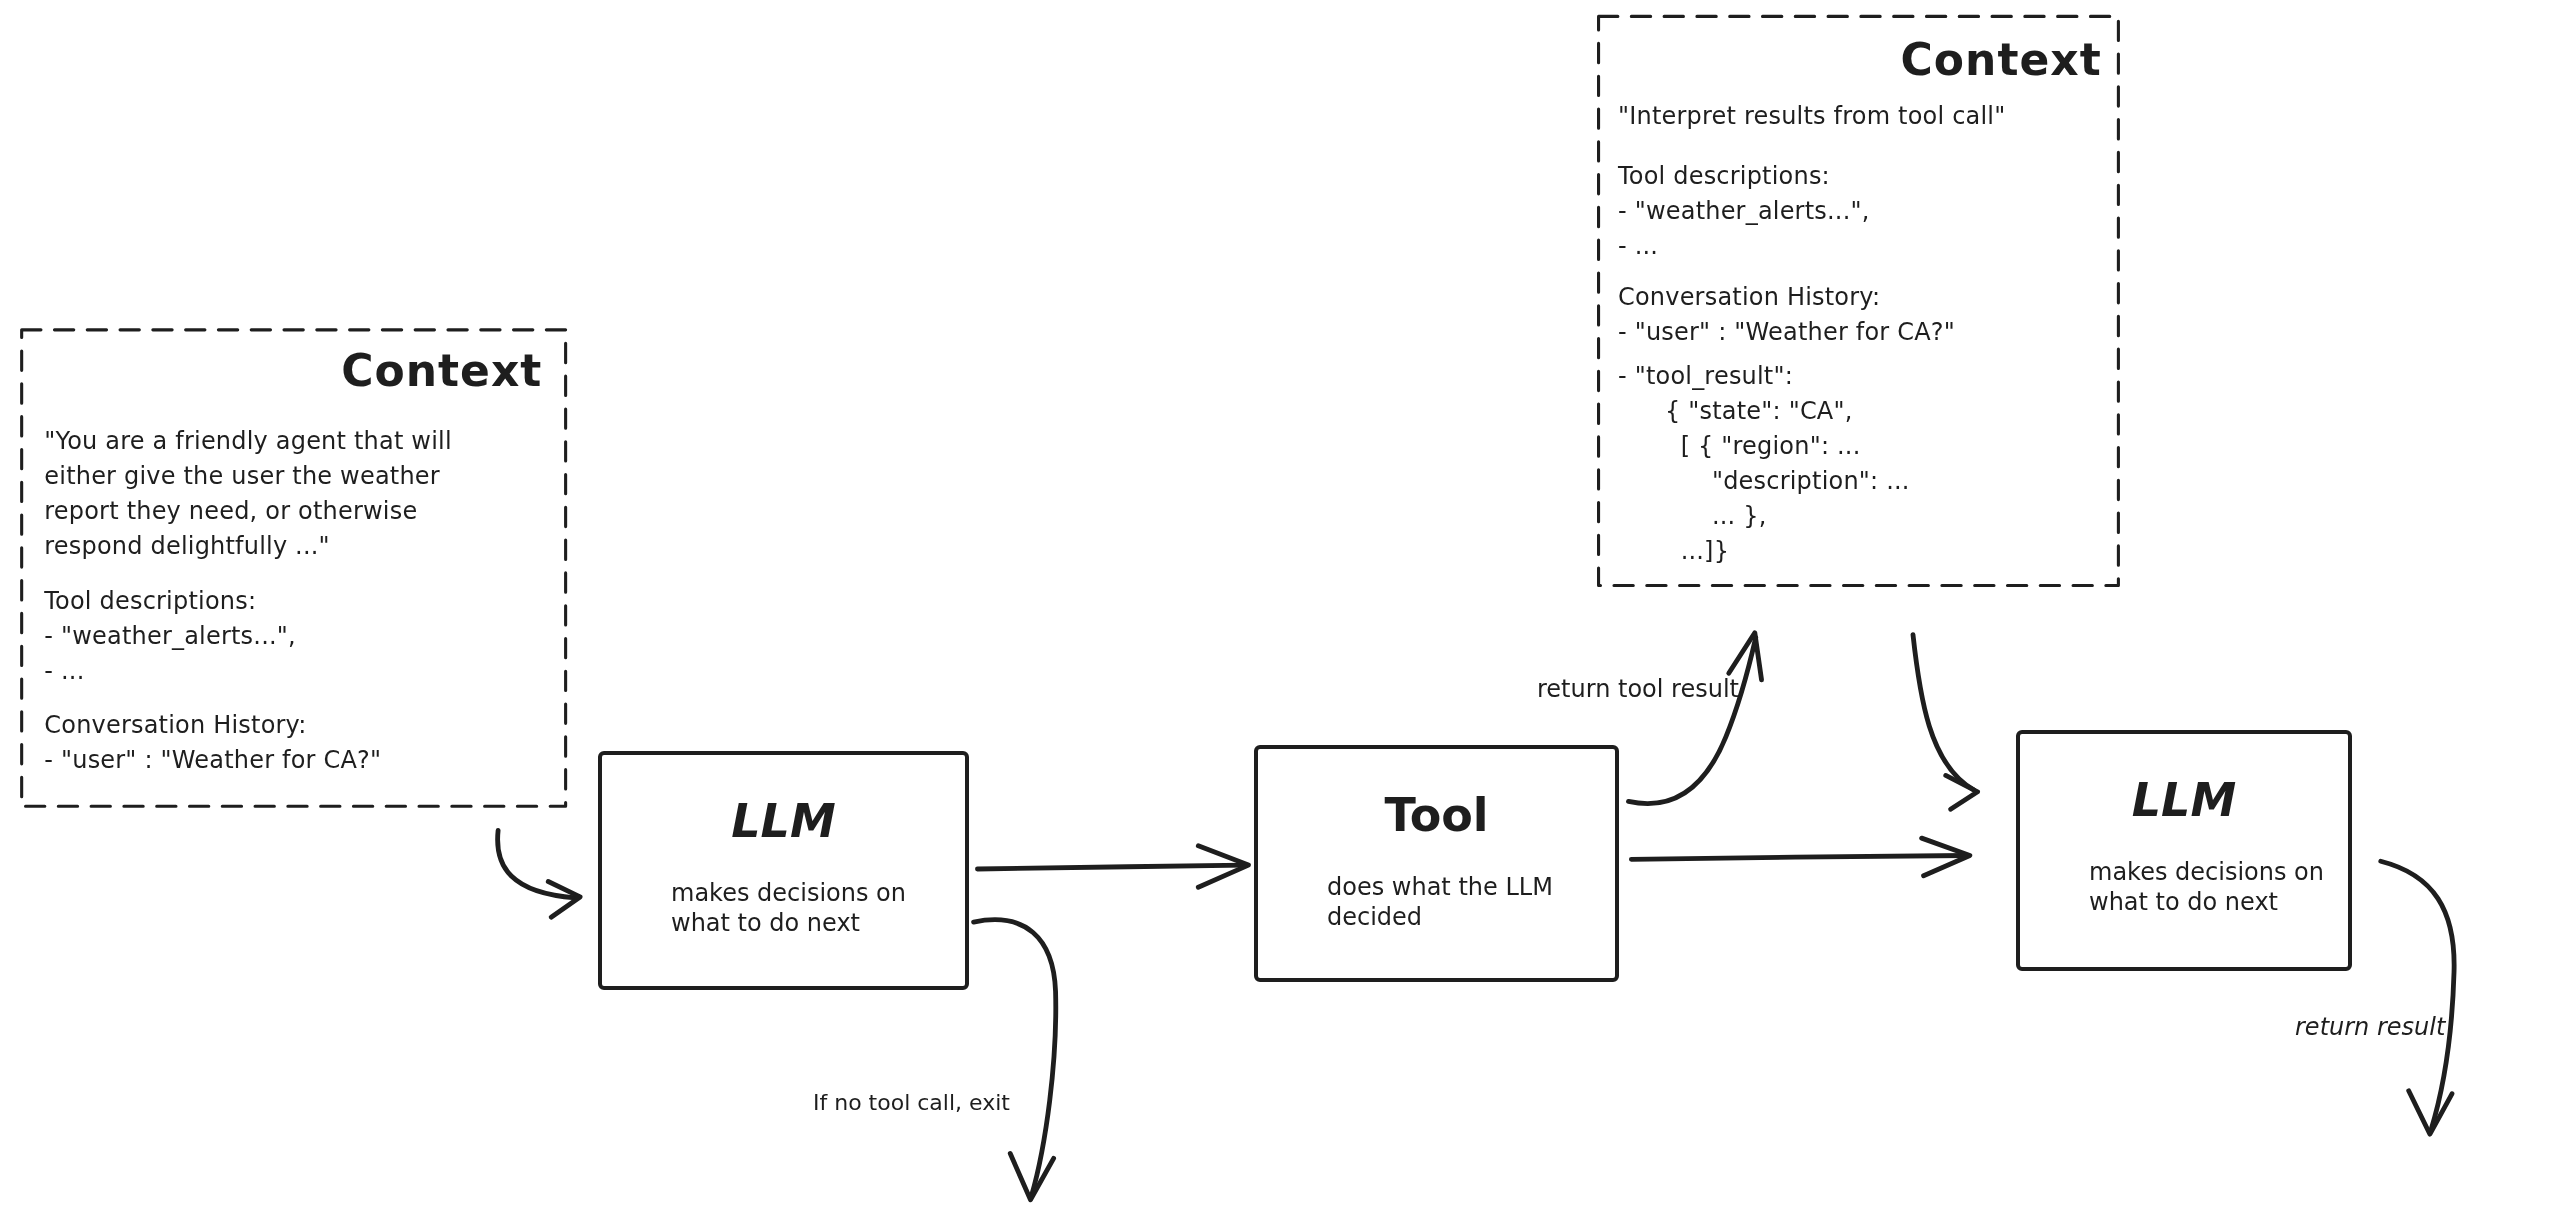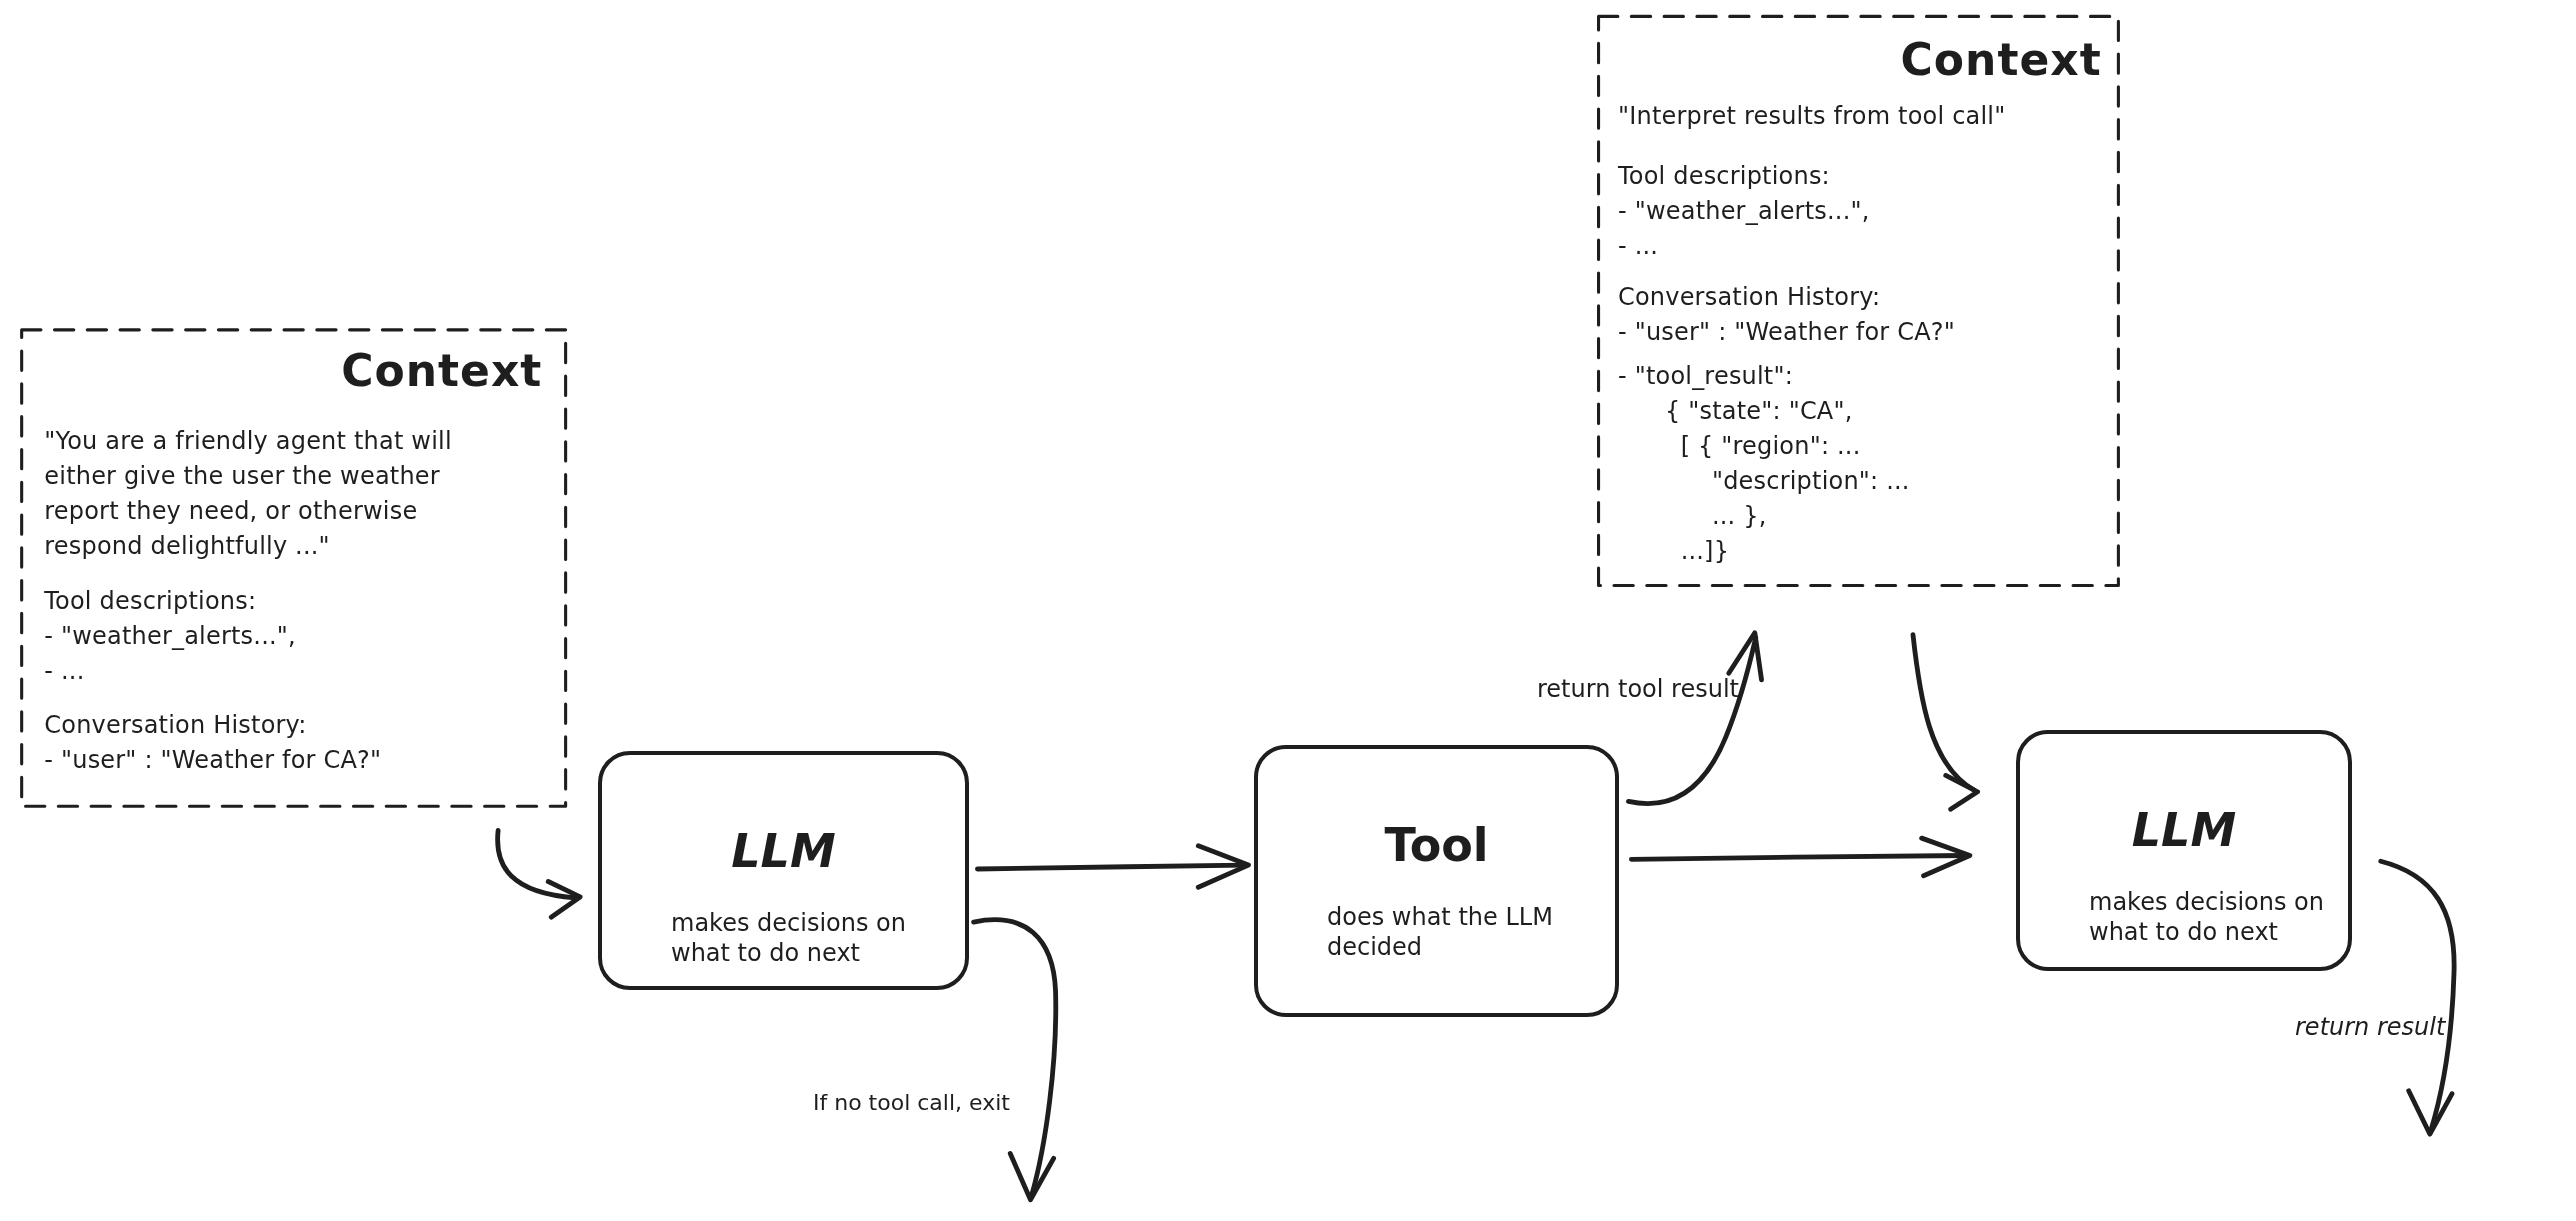--- a/index.html
+++ b/index.html
@@ -43,40 +43,40 @@
   #ctx-toolresult { left: 1597px; top: 14.5px; width: 524px; height: 572px; padding: 17.4px 19.3px 0 21px; }
   #ctx-toolresult .ctx-title { margin-bottom: 11.6px; }
   #ctx-toolresult .p1 { margin-bottom: 25px; }
   #ctx-toolresult .p2 { margin-bottom: 15.4px; }
   #ctx-toolresult .p3 { margin-bottom: 9.6px; }
   
   .node {
     position: absolute;
     box-sizing: border-box;
     border: 4.8px solid #1e1e1e;
-    border-radius: 32px;
+    border-radius: 6px;
     background: #ffffff;
-    padding-top: 68px;
+    padding-top: 38px;
   }
   .node-title {
     text-align: center;
     font-size: 46px;
     font-weight: 700;
     line-height: 56px;
   }
   .node-title.italic { font-style: italic; }
   .node-desc {
     margin-top: 29px;
     padding-left: 69px;
     font-size: 24px;
     line-height: 30px;
     white-space: pre-wrap;
   }
   #node-llm-1 { left: 598px; top: 751px; width: 371px; height: 239px; }
-  #node-tool  { left: 1254px; top: 745px; width: 365px; height: 272px; }
+  #node-tool  { left: 1254px; top: 745px; width: 365px; height: 237px; }
   #node-llm-2 { left: 2016px; top: 730px; width: 336px; height: 241px; }
   
   svg.overlay {
     position: absolute;
     left: 0; top: 0;
     width: 2576px;
     height: 1221px;
     pointer-events: none;
   }
   svg.overlay path, svg.overlay rect {

